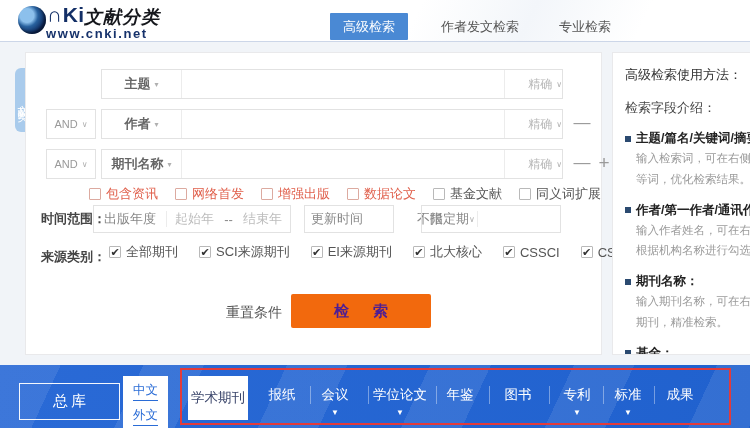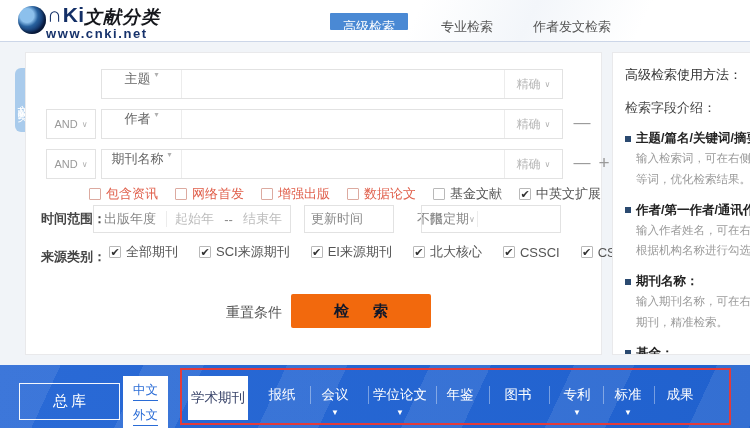--- a/index.html
+++ b/index.html
@@ -12,21 +12,21 @@
     border-bottom:1px solid #ccd6e8; }
   .globe { position:absolute; left:18px; top:6px; width:28px; height:28px; border-radius:50%;
     background:radial-gradient(circle at 32% 34%, #8cc0ec 0 26%, #28619e 42%, #0e2a5e 70%);
     box-shadow:inset -2px -2px 3px rgba(0,0,0,.45); }
   .logo-latin { position:absolute; left:47px; top:3px; font-size:21px; font-weight:bold; color:#132f66; letter-spacing:.5px; }
   .logo-cn { position:absolute; left:84px; top:5px; font-family:"DejaVu Serif","Liberation Serif",serif;
     font-style:italic; font-weight:bold; font-size:18px; color:#15171c; letter-spacing:1px; }
   .logo-url { position:absolute; left:46px; top:26px; font-size:13px; font-weight:bold; color:#16326b; letter-spacing:1.6px; }
 
   .nav { position:absolute; left:330px; top:13px; display:flex; align-items:center; gap:26px; }
-  .navitem { height:17px; line-height:27px; padding:0 7px; color:#555; cursor:pointer; white-space:nowrap; }
+  .navitem { height:27px; line-height:27px; padding:0 7px; color:#555; cursor:pointer; white-space:nowrap; }
   .navitem.active { background:#4a89d4; color:#fff; padding:0 13px; border-radius:1px; }
   .hlinks { position:absolute; right:6px; top:13px; display:flex; align-items:center; height:27px; gap:10px; }
   .hlink { color:#3a6cb4; white-space:nowrap; cursor:pointer; font-size:12.5px; }
   .hdiv { color:#c7cfdd; }
 
   
   .card { position:absolute; background:#fff; border:1px solid #e9e9eb; }
   .main-card { left:25px; top:52px; width:577px; height:303px; }
   .side-card { left:612px; top:52px; width:170px; height:303px; padding:13px 12px; overflow:hidden; }
 
@@ -35,24 +35,24 @@
     border-radius:6px 0 0 6px; color:#fff; font-size:11px; letter-spacing:2px;
     writing-mode:vertical-rl; text-align:center; line-height:16px; cursor:pointer; }
   .vtab-bump { position:absolute; left:27px; top:90px; width:12px; height:14px; background:#a9cbec;
     border-radius:0 7px 7px 0; color:#fff; font-size:9px; line-height:14px; text-align:center; }
 
   
   .frow { position:absolute; left:0; width:577px; height:30px; }
   .andbox { position:absolute; left:20px; top:0; width:50px; height:30px; border:1px solid #e2e2e2;
     display:flex; align-items:center; justify-content:center; gap:4px; color:#999; font-size:11px; cursor:pointer; }
   .fieldbox { position:absolute; left:75px; top:0; width:462px; height:30px; border:1px solid #e2e2e2; display:flex; }
-  .fname { width:80px; display:flex; justify-content:center; gap:4px;
-    color:#666; border-right:1px solid #ececec; cursor:pointer; }
+  .fname { width:80px; display:flex; align-items:center; justify-content:center; gap:4px;
+    color:#666; border-right:1px solid #ececec; cursor:pointer;font-weight:bold; }
   .finput { flex:1; border:none; outline:none; font-size:13px; padding:0 8px; min-width:0; }
-  .fmatch { width:58px; display:flex; align-items:center; justify-content:center; gap:4px;
+  .fmatch { width:58px; display:flex; align-items:center; justify-content:flex-end; gap:4px;
     color:#b7b7b7; border-left:1px solid #ececec; font-size:12px; cursor:pointer; }
   .caret { font-size:8px; color:#b0b0b0; }
   .rowbtn { position:absolute; top:0; width:20px; height:30px; color:#9a9a9a; font-size:17px;
     text-align:center; line-height:28px; cursor:pointer; }
 
   
   .opts { position:absolute; left:63px; top:132px; display:flex; gap:17px; }
   .srcs { position:absolute; left:83px; top:190px; display:flex; gap:21px; }
   .opt { display:flex; align-items:center; gap:5px; cursor:pointer; white-space:nowrap; color:#555; }
   .opt.red { color:#e0604c; }
@@ -64,21 +64,21 @@
   
   .rlabel { position:absolute; left:15px; font-weight:bold; color:#444; line-height:28px; }
   .tbox { position:absolute; top:152px; height:28px; border:1px solid #e2e2e2; display:flex; align-items:center; color:#888; }
   .tcell { padding:0 8px; white-space:nowrap; }
   .tdiv { width:1px; height:16px; background:#ececec; }
   .ph { color:#bdbdbd; }
 
   
   .reset { position:absolute; left:200px; top:243px; line-height:32px; color:#555; font-size:14px; cursor:pointer; }
   .searchbtn { position:absolute; left:265px; top:241px; width:140px; height:34px; background:#f2690d;
-    color:#0f172a; font-weight:bold; font-size:15px; letter-spacing:10px; text-indent:10px;
+    color:#4c1d95; font-weight:bold; font-size:15px; letter-spacing:10px; text-indent:10px;
     display:flex; align-items:center; justify-content:center; border-radius:2px; cursor:pointer; }
 
   
   .help-title { color:#333; font-size:13px; }
   .help-intro { color:#444; font-size:13px; margin-top:15px; }
   .hsec { margin-top:13px; }
   .hhead { display:flex; align-items:center; gap:5px; font-weight:bold; color:#222; font-size:12.5px; white-space:nowrap; }
   .sq { width:6px; height:6px; background:#2b4a70; flex:0 0 6px; }
   .hline { color:#9a9a9a; font-size:11.5px; line-height:1.55; margin:3px 0 0 11px; white-space:nowrap; }
 
@@ -102,22 +102,22 @@
 </head>
 <body>
 
 <div class="header">
   <span class="globe"></span>
   <span class="logo-latin">∩Ki</span>
   <span class="logo-cn">文献分类</span>
   <span class="logo-url">www.cnki.net</span>
   <div class="nav" id="nav">
       <div class="navitem active">高级检索</div>
+      <div class="navitem">作者发文检索</div>
       <div class="navitem">专业检索</div>
-      <div class="navitem">作者发文检索</div>
     </div>
 </div>
 
 <div class="vtab">文献分类</div>
 <div class="vtab-bump">›</div>
 
 <div class="card main-card">
   <div id="rows">
       <div class="frow" style="top: 16px;">
         <div class="fieldbox">
@@ -159,24 +159,20 @@
         <span class="cb"></span>
         <span>增强出版</span>
       </div>
       <div class="opt red">
         <span class="cb"></span>
         <span>数据论文</span>
       </div>
       <div class="opt">
         <span class="cb"></span>
         <span>基金文献</span>
-      </div>
-      <div class="opt">
-        <span class="cb on"></span>
-        <span>中英文扩展</span>
       </div>
       <div class="opt">
         <span class="cb"></span>
         <span>同义词扩展</span>
       </div>
     </div>
   <div class="rlabel" style="top:152px;">时间范围：</div>
   <div class="tbox" style="left:67px; width:198px;">
     <span class="tcell" style="width:72px;text-align:center;">出版年度</span>
     <span class="tdiv"></span>

